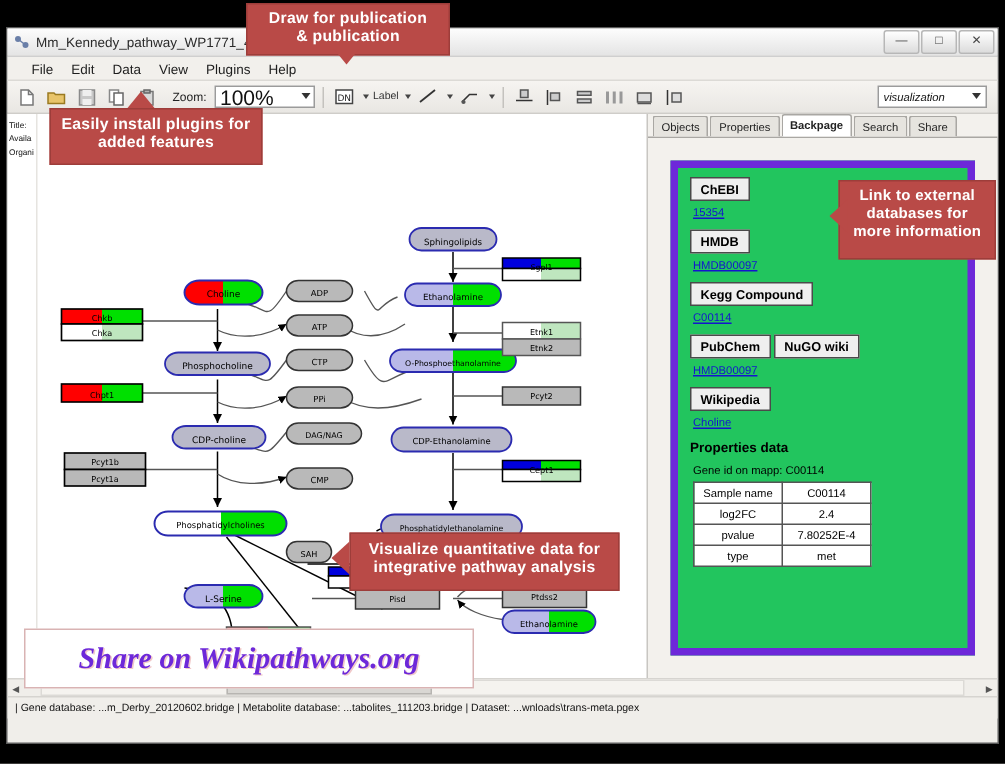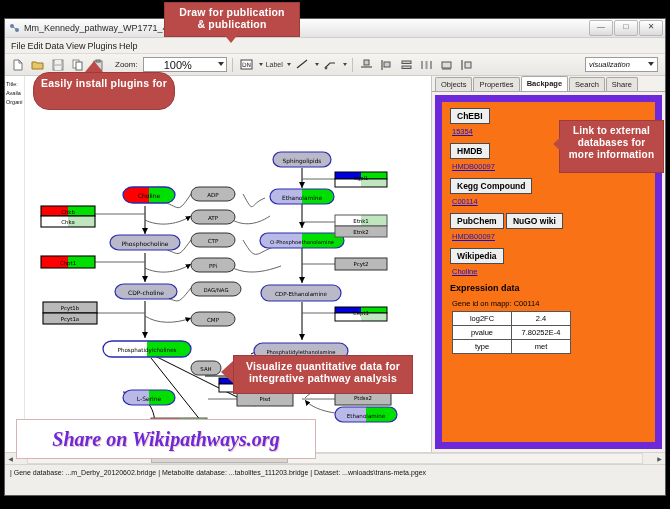--- a/index.html
+++ b/index.html
@@ -11,31 +11,31 @@
   
   .titlebar{height:18px;background:linear-gradient(#fdfdfd,#e4e4e4);border-bottom:1px solid #cfcfcf;
             display:flex;align-items:center;padding:0 4px;font-size:9px;color:#2a2a2a;position:relative;}
   .titlebar .tb-icon{width:11px;height:11px;margin-right:4px;flex:0 0 auto;}
   .wincontrols{position:absolute;right:2px;top:1px;display:flex;gap:1px;}
   .wc{width:22px;height:14px;border:1px solid #b7b7b7;background:linear-gradient(#ffffff,#dcdcdc);
       border-radius:2px;font-size:8px;line-height:12px;text-align:center;color:#444;}
 
   
   .menubar{height:15px;background:#f2f0ec;border-bottom:1px solid #dcdad6;display:flex;align-items:center;
-           padding-left:6px;font-size:9px;color:#1d1d1d;gap:2px;}
+           padding-left:16px;font-size:9px;color:#1d1d1d;gap:12px;}
   .menubar span{cursor:default;}
 
   
   .toolbar{height:21px;background:linear-gradient(#f6f4f1,#e9e7e3);border-bottom:1px solid #cfcdc9;
            display:flex;align-items:center;padding:0 4px;gap:3px;font-size:8px;color:#333;}
   .tbtn{width:15px;height:15px;display:flex;align-items:center;justify-content:center;border:1px solid transparent;}
   .tbtn svg{display:block;}
   .zoomlabel{font-size:8px;margin:0 2px 0 6px;color:#222;}
-  .zoombox{width:62px;height:13px;background:#fff;border:1px solid #9b9b9b;font-size:11px;
-           display:flex;align-items:center;padding-left:20px;position:relative;color:#111;}
+  .zoombox{width:62px;height:13px;background:#fff;border:1px solid #9b9b9b;font-size:14px;
+           display:flex;align-items:center;padding-left:3px;position:relative;color:#111;}
   .zoombox .arr{position:absolute;right:2px;top:4px;border-left:3px solid transparent;border-right:3px solid transparent;border-top:4px solid #333;}
   .sep{width:1px;height:14px;background:#c4c2be;margin:0 2px;}
   .ddarrow{border-left:2.5px solid transparent;border-right:2.5px solid transparent;border-top:3.5px solid #444;margin-left:1px;}
   .tminilbl{font-size:7px;color:#333;}
   .viscombo{width:68px;height:13px;background:#fff;border:1px solid #9b9b9b;font-size:7.5px;
             display:flex;align-items:center;padding-left:3px;position:relative;color:#111;margin-left:auto;margin-right:3px;font-style:italic;}
   .viscombo .arr{position:absolute;right:3px;top:4px;border-left:3px solid transparent;border-right:3px solid transparent;border-top:4px solid #333;}
 
   
   .body{display:flex;height:376px;}
@@ -48,21 +48,21 @@
 
   
   #pathway{position:absolute;left:0;top:0;}
 
   
   .tabsrow{display:flex;align-items:flex-end;height:15px;padding-left:3px;gap:1px;background:#f3f1ed;
            border-bottom:1px solid #a9a7a3;}
   .tab{font-size:7.5px;padding:2px 5px 2px;border:1px solid #a9a7a3;border-bottom:none;background:#e6e4df;
        color:#222;border-radius:2px 2px 0 0;}
   .tab.active{background:#fff;font-weight:bold;padding-bottom:3px;}
-  .backpage{flex:1;background:#f97316;margin:3px;border:7px solid #6d28d9;overflow:hidden;position:relative;
+  .backpage{flex:1;background:#22c55e;margin:15px;border:5px solid #6d28d9;overflow:hidden;position:relative;
             padding:6px 8px;box-sizing:border-box;font-size:8px;color:#000;}
   .dbhead{display:inline-block;border:1px solid #4a4a4a;background:#efefef;font-weight:bold;font-size:8.5px;
           padding:2px 6px;margin:0 0 3px 0;color:#000;}
   .dblink{color:#1414cf;text-decoration:underline;font-size:7.5px;display:block;margin:0 0 7px 2px;}
   .dbplain{font-size:7.5px;display:block;margin:0 0 7px 2px;color:#000;}
   .exprtitle{font-weight:bold;font-size:9px;margin:2px 0 6px 0;}
   .geneid{font-size:7.5px;margin:0 0 3px 2px;}
   table.expr{border-collapse:collapse;margin-left:2px;}
   table.expr td{border:1px solid #555;font-size:7.5px;padding:2px 5px;text-align:center;color:#000;
                 background:#fff;min-width:48px;}
@@ -515,25 +515,29 @@
         <a class="dblink" href="#">C00114</a>
 
         <div class="dbhead">PubChem</div>
 
         <div class="dbhead">NuGO wiki</div>
         <a class="dblink" href="#">HMDB00097</a>
 
         <div class="dbhead">Wikipedia</div>
         <a class="dblink" href="#">Choline</a>
 
-        <div class="exprtitle">Expression data</div>
+        <div class="exprtitle">Properties data</div>
         <div class="geneid">Gene id on mapp: C00114</div>
 
         <table class="expr">
           <tbody>
+              <tr>
+            <td>Sample name</td>
+            <td>C00114</td>
+          </tr>
           <tr>
             <td>log2FC</td>
             <td>2.4</td>
           </tr>
           <tr>
             <td>pvalue</td>
             <td>7.80252E-4</td>
           </tr>
           <tr>
             <td>type</td>
@@ -557,22 +561,23 @@
     <span>| Gene database: ...m_Derby_20120602.bridge | Metabolite database: ...tabolites_111203.bridge | Dataset: ...wnloads\trans-meta.pgex</span>
   </div>
 </div>
 
 <div class="callout" style="left:164px;top:2px;width:134px;height:30px;font-size:10.5px;padding-top:3px;">
   <div>Draw for publication</div>
   <div>&amp; publication</div>
 </div>
 <div class="ptr ptr-down" style="left:222px;top:32px;"></div>
 
-<div class="callout" style="left:33px;top:72px;width:140px;height:32px;font-size:10.5px;padding-top:4px;border-radius:16px;">
+<div class="callout" style="left:33px;top:72px;width:140px;height:32px;font-size:10.5px;padding-top:4px;">
   <div>Easily install plugins for</div>
+  <div>added features</div>
 </div>
 <div class="ptr ptr-up" style="left:85px;top:61px;"></div>
 
 <div class="callout" style="left:559px;top:120px;width:103px;height:47px;font-size:10px;padding-top:4px;">
   <div>Link  to external</div>
   <div>databases  for</div>
   <div>more information</div>
 </div>
 <div class="ptr ptr-left" style="left:553px;top:133px;"></div>
 

